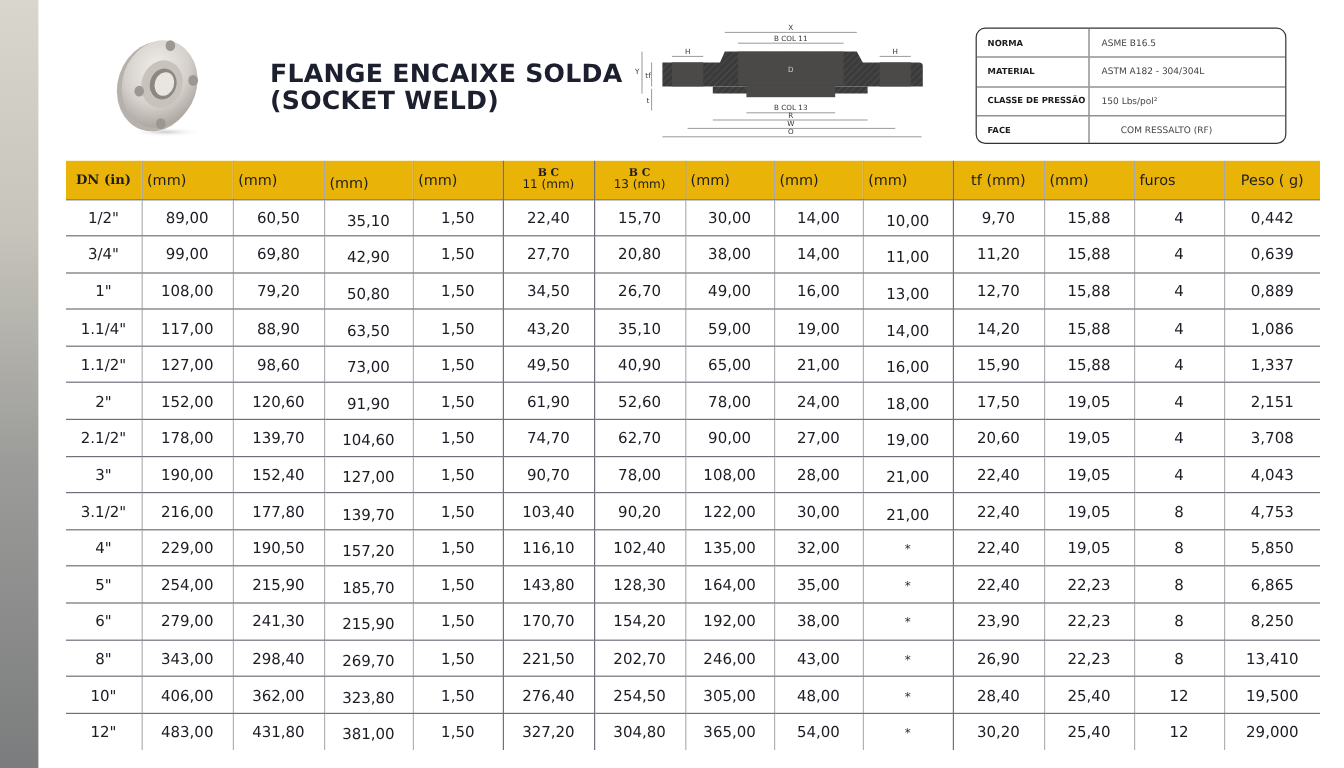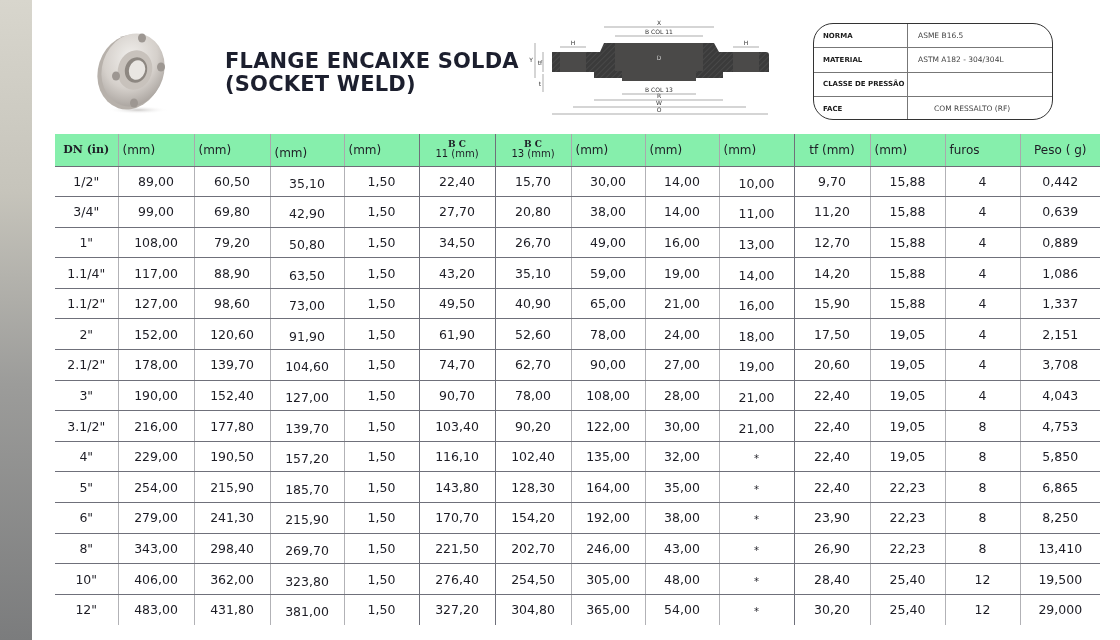--- a/index.html
+++ b/index.html
@@ -17,42 +17,42 @@
   .title-line1, .title-line2 {
     font-family: "DejaVu Sans", sans-serif; font-weight: bold; font-size: 21px;
     letter-spacing: 0.2px; color: #1c1f2e; line-height: 23px;
   }
   .title-line2 { font-weight: bold; }
 
   .diagram { position: absolute; left: 522px; top: 14px; width: 256px; height: 108px; }
   .diagram text { font-family: "DejaVu Sans", sans-serif; font-size: 6px; fill: #333; }
 
   .spec-box {
-    position: absolute; left: 813px; top: 23px; width: 240px; height: 97px;
-    border: 1px solid #333; border-radius: 20px; overflow: hidden;
+    position: absolute; left: 813px; top: 23px; width: 259px; height: 97px;
+    border: 1px solid #333; border-radius: 8px; overflow: hidden;
   }
   .spec-row { display: flex; height: 24.25px; border-bottom: 1px solid #777; }
   .spec-row:last-child { border-bottom: none; gap: 16px; }
   .spec-label {
     width: 94px; border-right: 1px solid #777; padding-left: 9px;
     font-family: "DejaVu Sans", sans-serif; font-size: 7px; font-weight: bold;
     display: flex; align-items: center; color: #1b1b1b;
   }
   .spec-value {
     flex: 1; padding-left: 10px; font-family: "DejaVu Sans", sans-serif;
     font-size: 7.5px; display: flex; align-items: center; color: #444;
   }
 
   
   .spec-table {
     position: absolute; left: 55px; top: 134px; width: 1045px;
     border-collapse: collapse; table-layout: fixed;
   }
   .spec-table th {
-    background: #86efac; height: 32px; font-family: "DejaVu Sans", sans-serif;
+    background: #eab308; height: 32px; font-family: "DejaVu Sans", sans-serif;
     font-weight: normal; font-size: 12px; color: #1d1d25; text-align: center;
     border-right: 1.5px solid #a9a9ad; border-bottom: 1.5px solid #6d6e78;
     white-space: nowrap; padding: 0 4px;
   }
   .spec-table th:last-child { border-right: none; }
   .spec-table th.th-dn { font-weight: bold; font-size: 11px; font-family: "DejaVu Serif", serif; }
   .spec-table th.th-right { text-align: left; padding-right: 12px; }
   .spec-table th .stack { display: inline-block; line-height: 10px; font-size: 10px; text-align: center; }
   .spec-table th .stack .top { font-family: "DejaVu Serif", serif; font-weight: bold; font-size: 9px; }
 
@@ -150,20 +150,21 @@
   <div class="spec-row">
     <div class="spec-label">NORMA</div>
     <div class="spec-value">ASME B16.5</div>
   </div>
   <div class="spec-row">
     <div class="spec-label">MATERIAL</div>
     <div class="spec-value">ASTM A182 - 304/304L</div>
   </div>
   <div class="spec-row">
     <div class="spec-label">CLASSE DE PRESSÃO</div>
+    <div class="spec-value">150 Lbs/pol²</div>
   </div>
   <div class="spec-row">
     <div class="spec-label">FACE</div>
     <div class="spec-value">COM RESSALTO (RF)</div>
   </div>
 </div>
 
 <table class="spec-table">
   <colgroup>
     <col style="width:63px">

